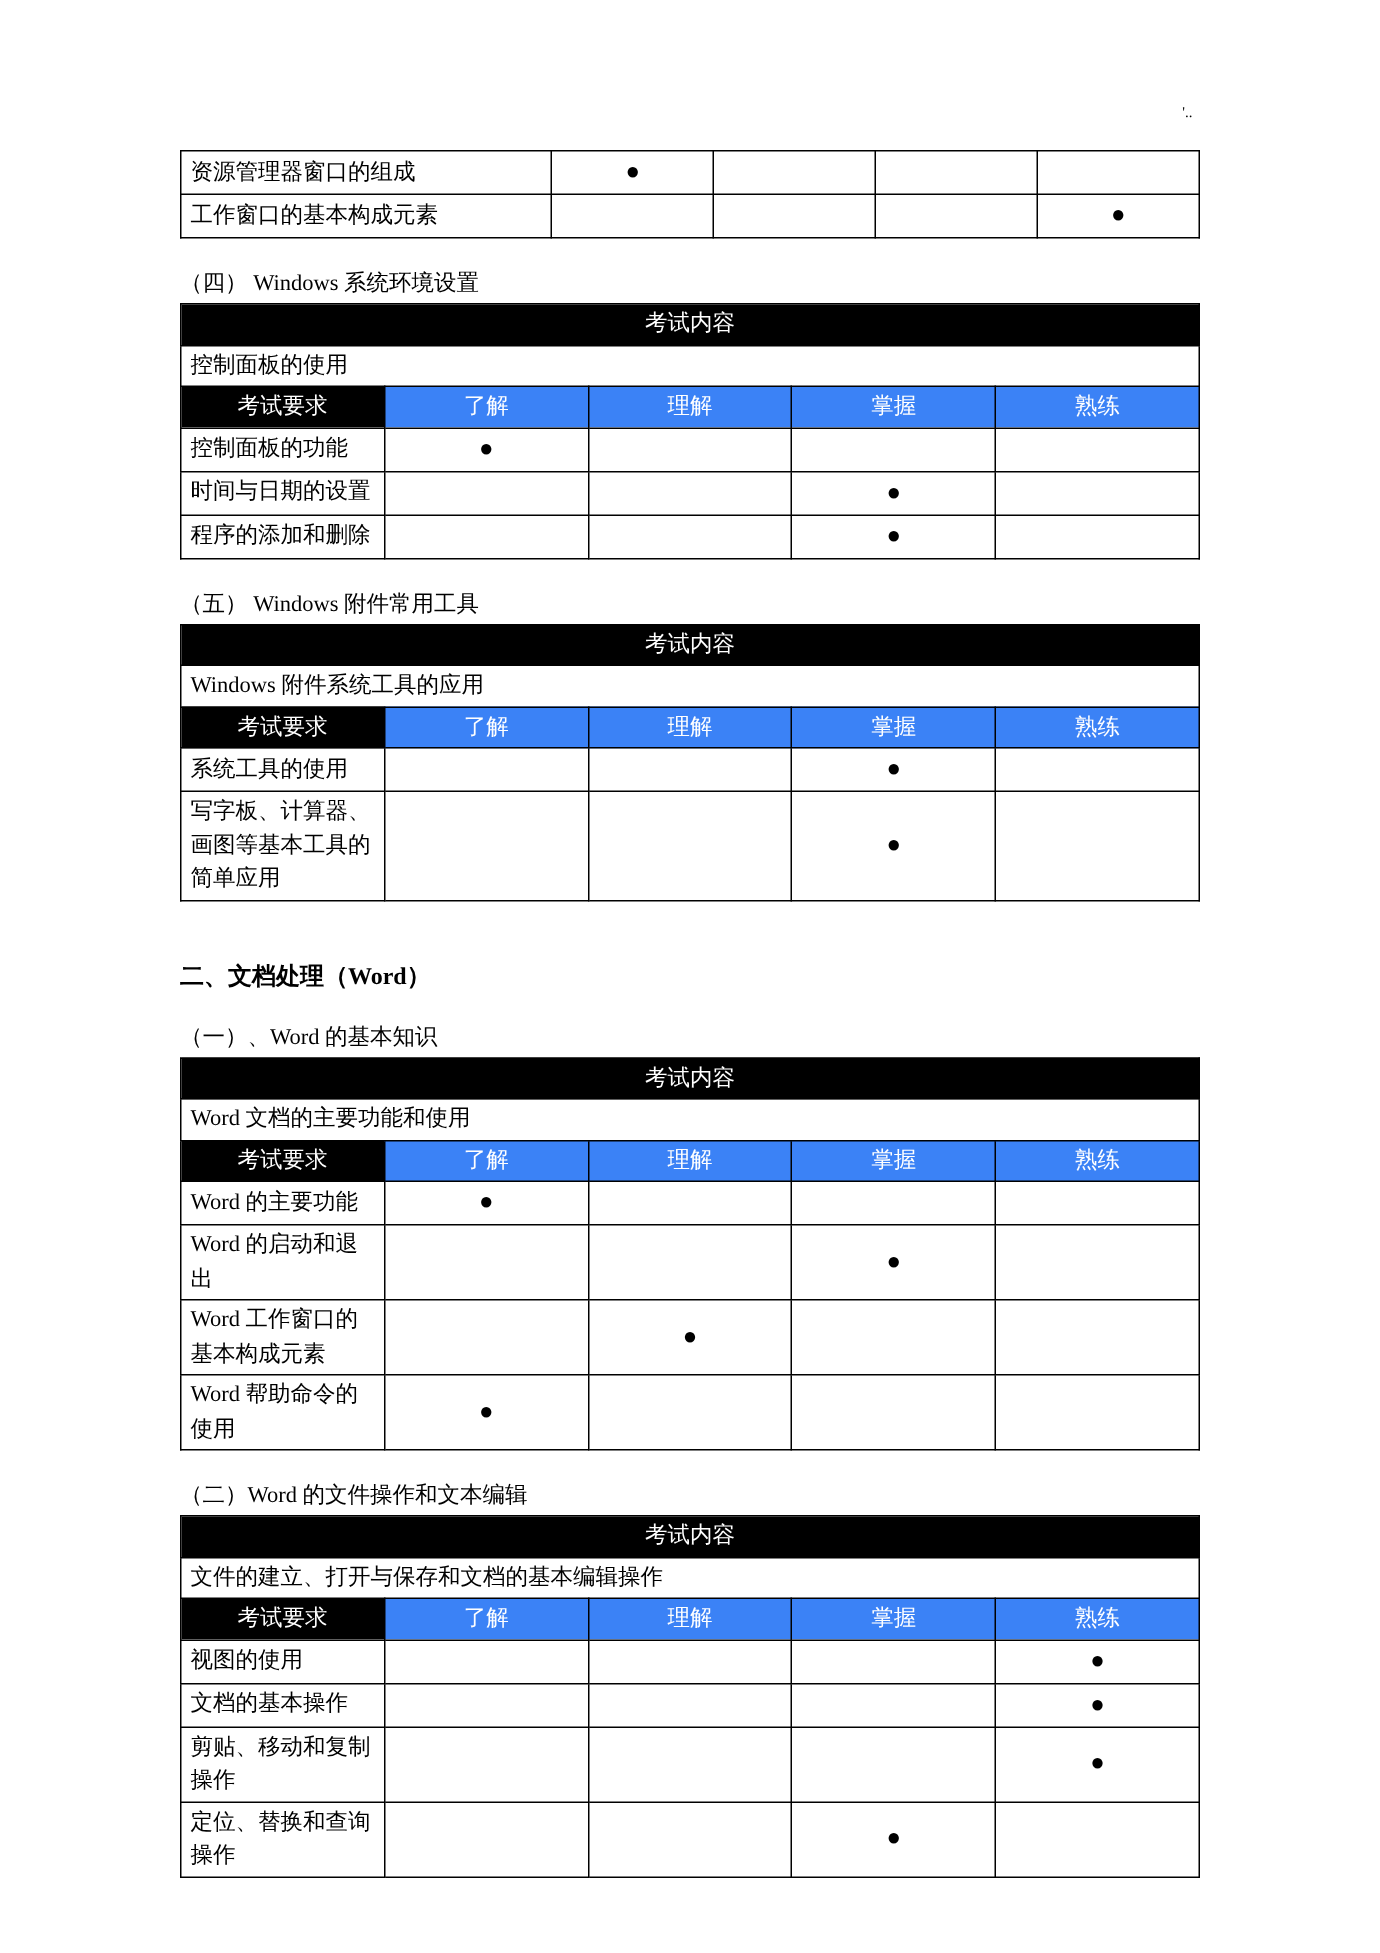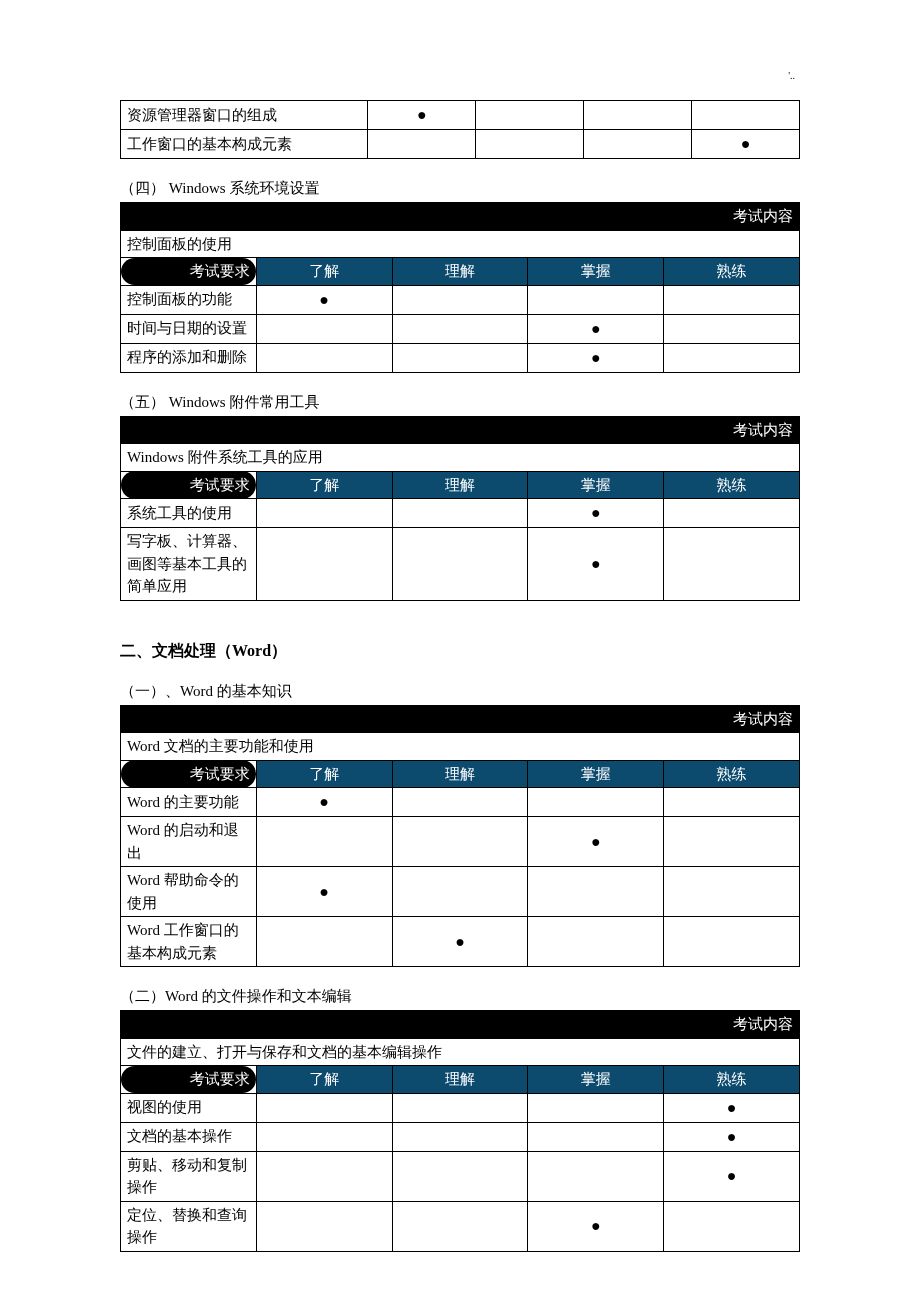--- a/index.html
+++ b/index.html
@@ -37,28 +37,28 @@
     padding: 2px 6px;
     font-size: 15px;
     line-height: 1.5;
     vertical-align: middle;
     height: 22px;
   }
   .hdr {
     background: #000;
     color: #fff;
     font-weight: normal;
-    text-align: right;
+    text-align: center;
   }
   .hdr-center {
-    background: #0c4a6e;
+    background: #3b82f6;
     color: #fff;
     text-align: center;
   }
-  .col-label { width: 38%; border-radius: 14px; }
+  .col-label { width: 38%; }
   .col-lvl { width: 15.5%; text-align:center; }
   .dot { text-align: center; font-size: 16px; }
   .content-row td { background:#fff; }
 </style>
 </head>
 <body>
 
 <div class="page-mark">'..</div>
 
 <table id="top-table">
@@ -181,33 +181,33 @@
           <td class="dot col-lvl"></td>
         </tr>
         <tr class="content-row">
           <td class="col-label">Word 的启动和退出</td>
           <td class="dot col-lvl"></td>
           <td class="dot col-lvl"></td>
           <td class="dot col-lvl">●</td>
           <td class="dot col-lvl"></td>
         </tr>
         <tr class="content-row">
+          <td class="col-label">Word 工作窗口的基本构成元素</td>
+          <td class="dot col-lvl"></td>
+          <td class="dot col-lvl">●</td>
+          <td class="dot col-lvl"></td>
+          <td class="dot col-lvl"></td>
+        </tr>
+        <tr class="content-row">
           <td class="col-label">Word 帮助命令的使用</td>
           <td class="dot col-lvl">●</td>
           <td class="dot col-lvl"></td>
           <td class="dot col-lvl"></td>
           <td class="dot col-lvl"></td>
         </tr>
-        <tr class="content-row">
-          <td class="col-label">Word 工作窗口的基本构成元素</td>
-          <td class="dot col-lvl"></td>
-          <td class="dot col-lvl">●</td>
-          <td class="dot col-lvl"></td>
-          <td class="dot col-lvl"></td>
-        </tr>
       </tbody>
     </table>
     <div class="section-title">（二）Word 的文件操作和文本编辑</div>
     <table>
       <tbody>
         <tr>
           <td class="hdr" colspan="5">考试内容</td>
         </tr>
         <tr class="content-row">
           <td colspan="5">文件的建立、打开与保存和文档的基本编辑操作</td>

